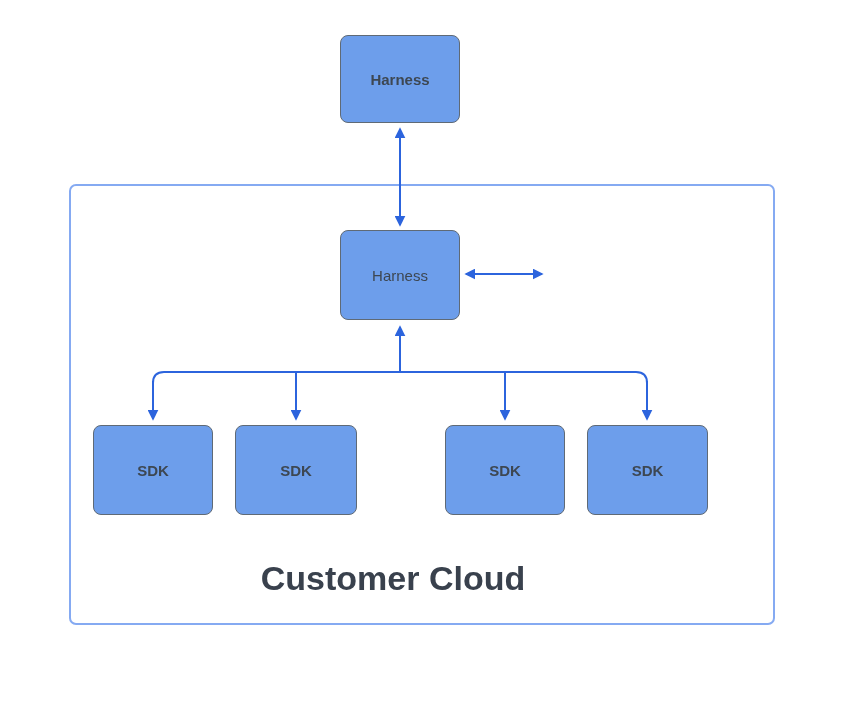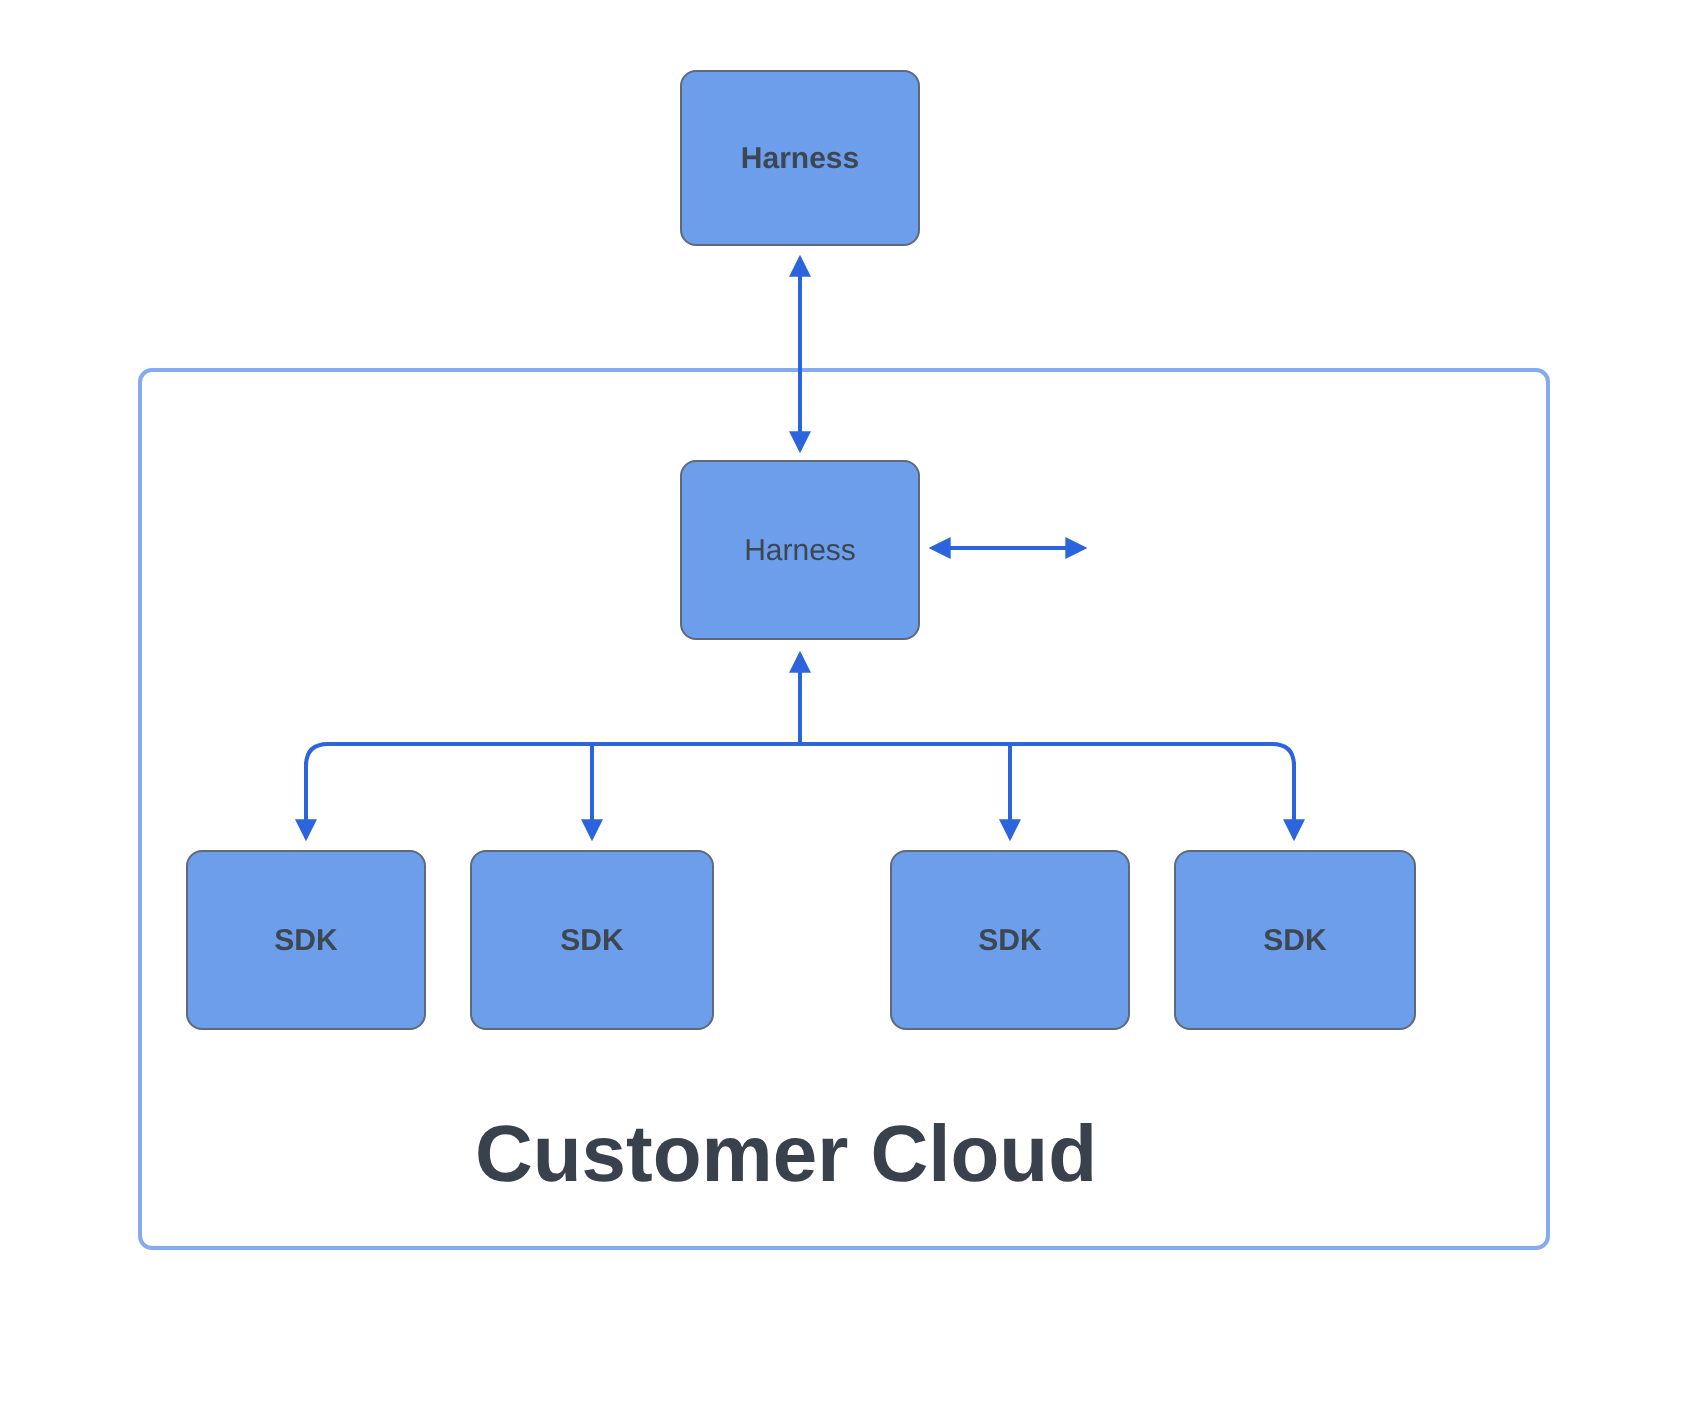--- a/index.html
+++ b/index.html
@@ -54,21 +54,21 @@
     background:transparent;border:none;
   }
   .node-redis .cyl{position:absolute;left:0;top:0;}
   .node-redis .lbl{
     position:absolute;left:0;top:40px;width:95px;
     text-align:center;color:var(--label-text);font-size:15px;
   }
   .cloud-title{
     position:absolute;left:393px;top:578px;
     transform:translate(-50%,-50%);
-    font-size:40px;font-weight:700;color:var(--title-text);
+    font-size:34px;font-weight:700;color:var(--title-text);
     white-space:nowrap;
   }
 </style>
 </head>
 <body>
 
 <div class="canvas">
 
   <div class="cloud-container"></div>
 

